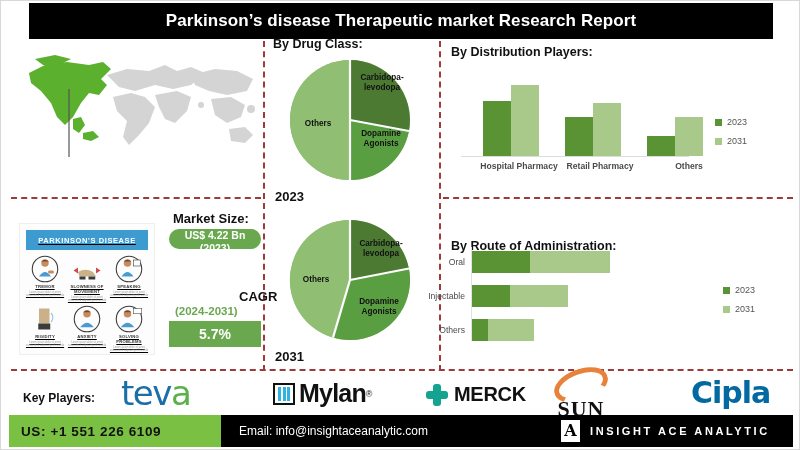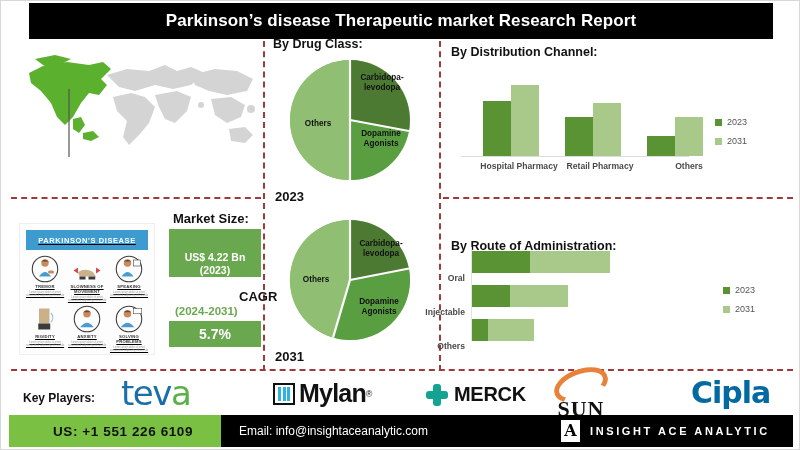--- a/index.html
+++ b/index.html
@@ -26,22 +26,22 @@
           background:#fdfdfd;border:1px solid #eee;box-sizing:border-box;overflow:hidden;text-decoration:underline;}
   .pd-head{height:20px;background:#3d9bd0;color:#fff;font-size:7.5px;font-weight:bold;
            letter-spacing:.6px;display:flex;align-items:center;justify-content:center;margin:6px 6px 4px 6px;}
   .pd-grid{display:grid;grid-template-columns:repeat(3,1fr);gap:2px;padding:0 5px;}
   .pd-cell{display:flex;flex-direction:column;align-items:center;}
   .pd-cell .ill{width:30px;height:30px;}
   .pd-cell .cap{font-size:4.2px;font-weight:bold;color:#333;letter-spacing:.2px;text-align:center;line-height:1.15;margin-top:1px;}
   .pd-cell .lorem{font-size:2.6px;color:#9a9a9a;text-align:center;line-height:1.25;margin-top:1px;}
 
   .ms-label{position:absolute;left:172px;top:210px;font-size:13px;font-weight:bold;color:#111;}
-  .ms-box{position:absolute;left:168px;top:228px;width:92px;height:48px;background:#6aa84f;
-          display:flex;flex-direction:column;align-items:center;justify-content:flex-end;}
+  .ms-box{position:absolute;left:168px;top:228px;width:92px;height:20px;background:#6aa84f;
+          display:flex;flex-direction:column;align-items:center;justify-content:flex-start;border-radius:13px;}
   .ms-box span{color:#fff;font-size:10.5px;font-weight:bold;line-height:1.25;}
   .cagr-label{position:absolute;left:190px;top:288px;font-size:13px;font-weight:bold;color:#111;margin-left:48px;}
   .cagr-years{position:absolute;left:174px;top:304px;font-size:11.5px;font-weight:bold;color:#6aa84f;}
   .cagr-box{position:absolute;left:168px;top:320px;width:92px;height:26px;background:#6aa84f;
             display:flex;align-items:center;justify-content:center;}
   .cagr-box span{color:#fff;font-size:14px;font-weight:bold;}
 
   
   .sec-h{position:absolute;font-size:12.5px;font-weight:bold;color:#111;white-space:nowrap;}
 
@@ -62,21 +62,21 @@
   .legend{position:absolute;display:flex;flex-direction:column;gap:9px;}
   .legend .row{display:flex;align-items:center;gap:5px;}
   .legend .sw{width:7px;height:7px;}
   .legend .lt{font-size:9px;color:#555;}
 
   
   .stack{position:absolute;left:470px;top:250px;width:230px;height:86px;}
   .stack .vaxis{position:absolute;left:0;top:-4px;width:1px;height:94px;background:#e2e2e2;}
   .srow{position:absolute;left:1px;height:22px;display:flex;}
   .srow .seg{height:22px;}
-  .slab{position:absolute;font-size:8.6px;font-weight:bold;color:#4a4a4a;text-align:right;width:62px;margin-top:16px;}
+  .slab{position:absolute;font-size:8.6px;font-weight:normal;color:#4a4a4a;text-align:right;width:62px;}
 
   
   .kp-label{position:absolute;left:22px;top:390px;font-size:12px;font-weight:bold;color:#111;}
   .logo{position:absolute;display:flex;align-items:center;}
 
   .teva{left:120px;top:372px;}
   .teva .w{font-size:34px;font-weight:normal;letter-spacing:-1.5px;font-family:"DejaVu Sans",sans-serif;}
   .teva .b{color:#1a6fa8;} .teva .g{color:#5bb04a;}
 
   .mylan{left:272px;top:378px;}
@@ -98,21 +98,21 @@
            font-family:"Liberation Serif",serif;}
   .sun .s2{font-size:9.5px;font-weight:bold;color:#333;letter-spacing:1.2px;
            font-family:"Liberation Serif",serif;}
 
   .cipla{left:690px;top:374px;}
   .cipla .ct{font-size:30px;font-weight:bold;color:#0369a1;letter-spacing:-1px;
              font-family:"DejaVu Sans",sans-serif;}
 
   
   .foot-green{position:absolute;left:8px;top:414px;width:228px;height:32px;background:#7ac143;
-              display:flex;align-items:center;justify-content:center;}
+              display:flex;align-items:center;justify-content:flex-start;padding-left:12px;}
   .foot-green span{font-size:13.5px;font-weight:bold;color:#111;letter-spacing:.6px;}
   .foot-black{position:absolute;left:220px;top:414px;width:572px;height:32px;background:#000;
               display:flex;align-items:center;}
   .foot-black .mail{color:#fff;font-size:12px;margin-left:18px;}
   .foot-brand{position:absolute;left:560px;top:419px;display:flex;align-items:center;gap:10px;}
   .foot-brand .amark{width:19px;height:22px;background:#fff;display:flex;align-items:center;
                      justify-content:center;color:#000;font-size:16px;font-weight:bold;
                      font-family:"DejaVu Serif",serif;line-height:1;}
   .foot-brand .bt{color:#fff;font-size:11px;font-weight:bold;letter-spacing:2.6px;}
 </style>
@@ -268,21 +268,21 @@
       <line x1="61" y1="61" x2="61" y2="1" stroke="#fff" stroke-width="2.2"></line>
       <line x1="61" y1="61" x2="119.9" y2="49.5" stroke="#fff" stroke-width="2.2"></line>
       <line x1="61" y1="61" x2="44" y2="118.6" stroke="#fff" stroke-width="2.2"></line>
     </svg>
   </div>
   <div class="pie-lab" style="left:348px;top:238px;width:64px;">Carbidopa-levodopa</div>
   <div class="pie-lab" style="left:348px;top:296px;width:60px;">Dopamine Agonists</div>
   <div class="pie-lab" style="left:292px;top:274px;width:46px;">Others</div>
   <div class="pie-year" style="left:274px;top:348px;">2031</div>
 
-  <div class="sec-h" style="left:450px;top:44px;">By Distribution Channel:</div>
+  <div class="sec-h" style="left:450px;top:44px;">By Distribution Players:</div>
 
   <div class="colchart">
     <div class="axis"></div>
 
     <div class="colgroup" style="left:22px;">
       <div class="bar bar23" style="height:55px;"></div>
       <div class="bar bar31" style="height:71px;"></div>
     </div>
     <div class="colgroup" style="left:104px;">
       <div class="bar bar23" style="height:39px;"></div>

